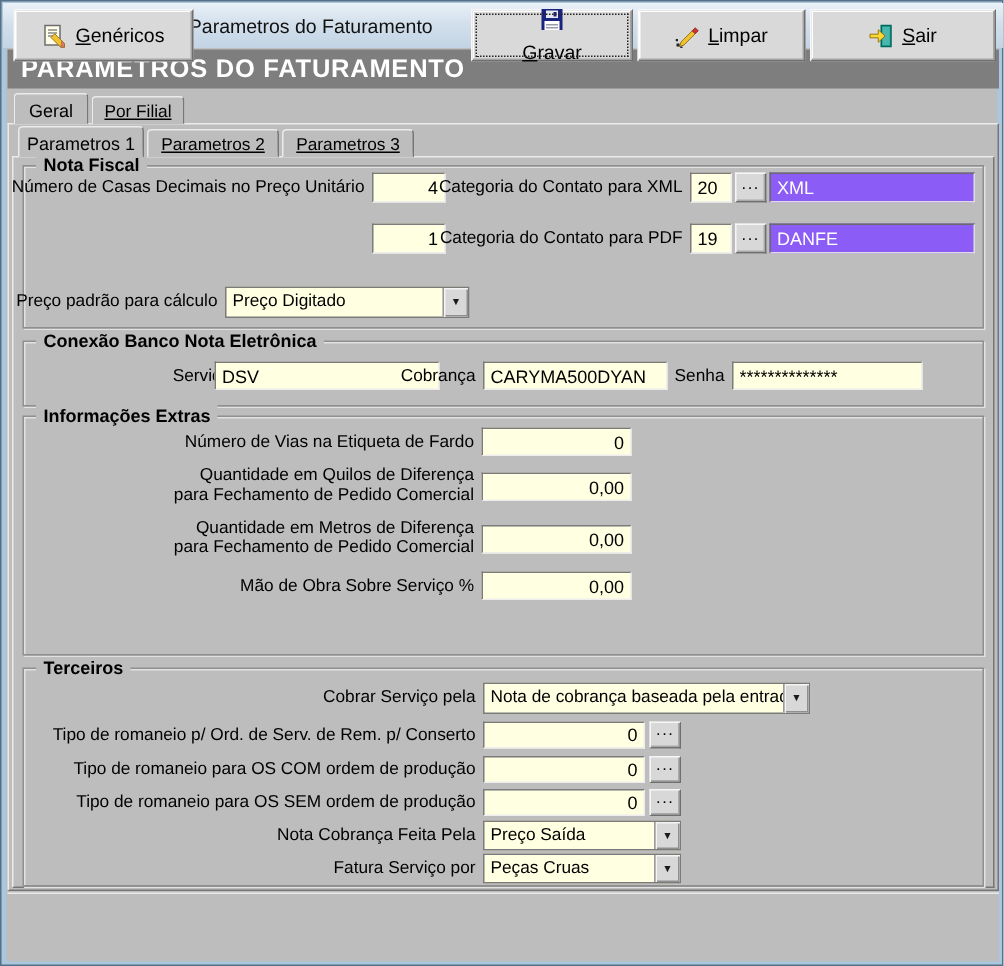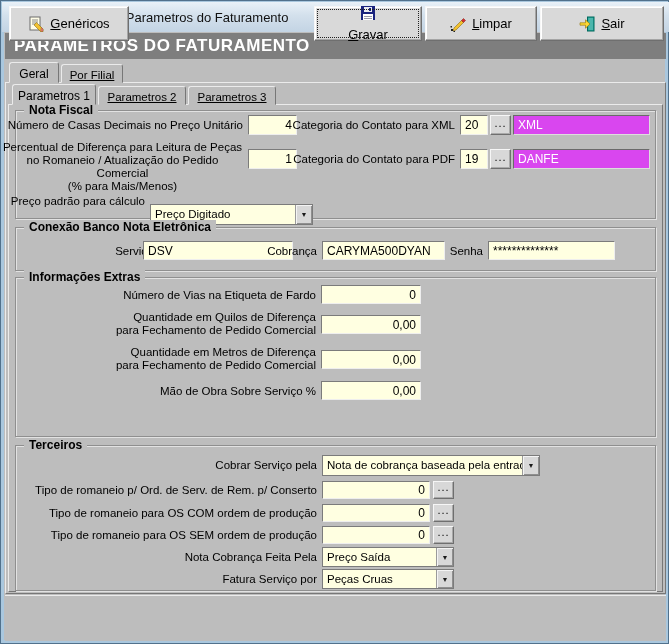--- a/index.html
+++ b/index.html
@@ -50,21 +50,21 @@
   
   .lblr { position:absolute; font-size:11.5px; color:#000; white-space:nowrap; text-align:right; }
   .lblm { position:absolute; font-size:11.5px; color:#000; white-space:pre-line; text-align:right; line-height:13px; }
   .lblc { position:absolute; font-size:11.5px; color:#000; white-space:pre-line; text-align:center; line-height:13px; }
 
   
   .field { position:absolute; background:#ffffe1; border:1px solid #7b7b7b;
            border-right-color:#eee; border-bottom-color:#eee;
            font-family:"Liberation Sans", sans-serif; font-size:12px; color:#000; padding:0 4px; }
   .field.num { text-align:right; }
-  .ro { position:absolute; background:#d946ef; color:#fff; border:1px solid #6a6a6a;
+  .ro { position:absolute; background:#8b5cf6; color:#fff; border:1px solid #6a6a6a;
         border-right-color:#ddd; border-bottom-color:#ddd;
         font-size:12px; padding:2px 4px; overflow:hidden; white-space:nowrap; }
   .mini-btn { position:absolute; background:#d8d8d8; border:1px solid;
               border-color:#f6f6f6 #6f6f6f #6f6f6f #f6f6f6;
               box-shadow: inset -1px -1px 0 #a9a9a9;
               font-size:11px; letter-spacing:1px; line-height:1;
               display:flex; align-items:flex-end; justify-content:center; padding-bottom:5px; cursor:default; }
   .combo { position:absolute; background:#ffffe1; border:1px solid #7b7b7b; display:flex; }
   .ctext { flex:1; font-size:11.5px; padding:3px 3px 0 4px; white-space:nowrap; overflow:hidden; }
   .carrow { width:17px; background:#d8d8d8; border-left:1px solid #9a9a9a;
@@ -122,31 +122,28 @@
   <div class="group" style="left:14px; top:109px; width:641px; height:109px;">
     <span class="gtitle">Nota Fiscal</span>
   </div>
   <div class="lblr" style="right:425px; top:118px;">Número de Casas Decimais no Preço Unitário</div>
   <input class="field num" style="left: 247px; top: 114px; width: 49px; height: 20px;" value="4">
   <div class="lblr" style="right:213px; top:118px;">Categoria do Contato para XML</div>
   <input class="field" style="left: 459px; top: 114px; width: 28px; height: 20px;" value="20">
   <div class="mini-btn" style="left:489px; top:114px; width:21px; height:20px;">...</div>
   <div class="ro" style="left:512px; top:114px; width:137px; height:20px;">XML</div>
 
-  <div class="lblc" style="right:424px; top:140px;">Percentual de Diferença para Leitura de Peças
-no Romaneio / Atualização do Pedido Comercial
-(% para Mais/Menos)</div>
   <input class="field num" style="left: 247px; top: 148px; width: 49px; height: 20px;" value="1">
   <div class="lblr" style="right:213px; top:152px;">Categoria do Contato para PDF</div>
   <input class="field" style="left: 459px; top: 148px; width: 28px; height: 20px;" value="19">
   <div class="mini-btn" style="left:489px; top:148px; width:21px; height:20px;">...</div>
   <div class="ro" style="left:512px; top:148px; width:137px; height:20px;">DANFE</div>
 
   <div class="lblr" style="right:523px; top:194px;">Preço padrão para cálculo</div>
-  <div class="combo" style="left:149px; top:203px; width:163px; height:21px;">
+  <div class="combo" style="left:149px; top:190px; width:163px; height:21px;">
     <div class="ctext">Preço Digitado</div>
     <div class="carrow">▼</div>
   </div>
 
   <div class="group" style="left:14px; top:226px; width:641px; height:44px;">
     <span class="gtitle">Conexão  Banco Nota Eletrônica</span>
   </div>
   <div class="lblr" style="right:510px; top:244px;">Servidor</div>
   <input class="field" style="left: 142px; top: 240px; width: 150px; height: 19px;" value="DSV">
   <div class="lblr" style="right:351px; top:244px;">Cobrança</div>

